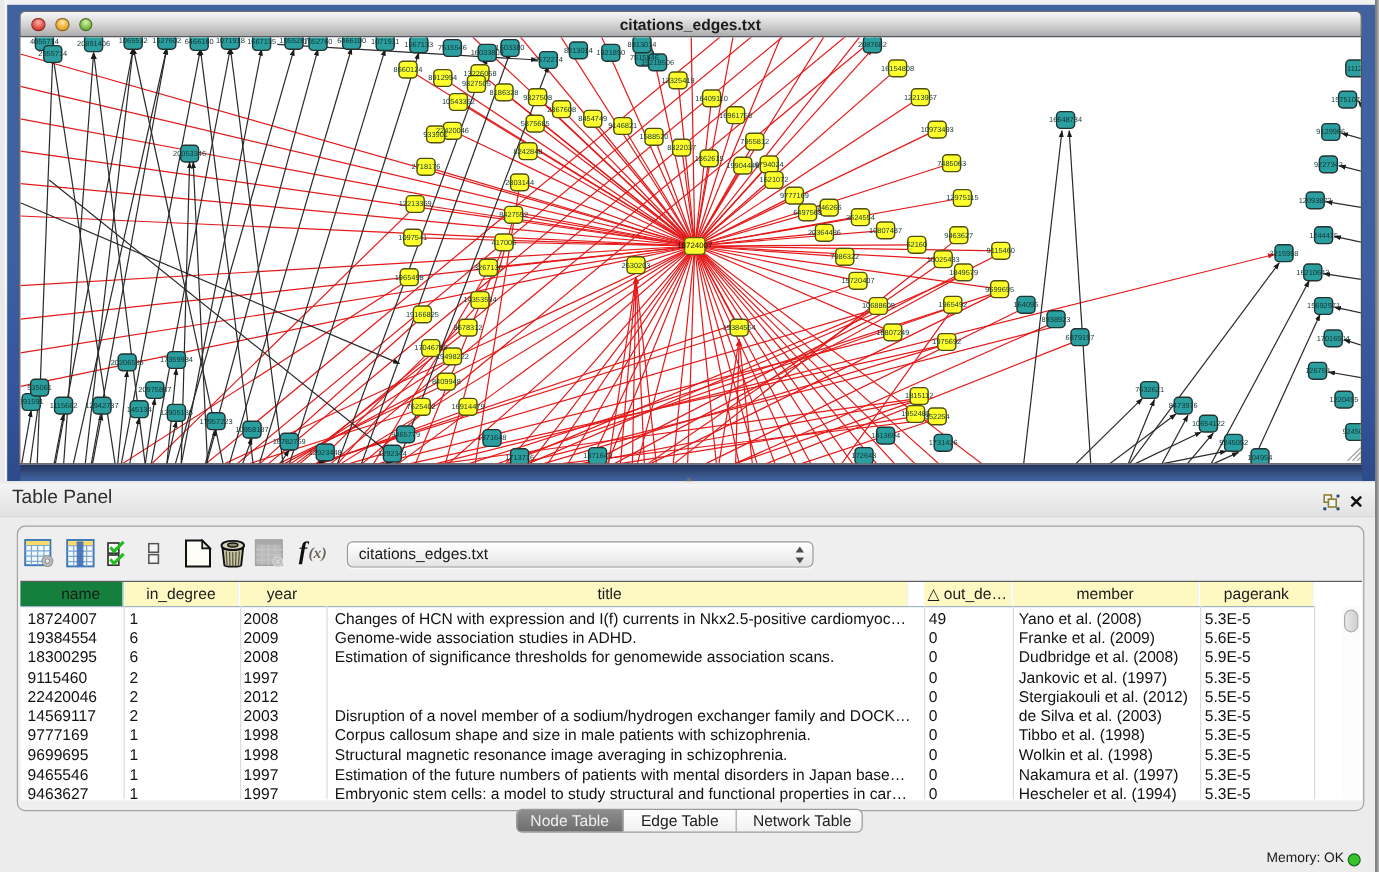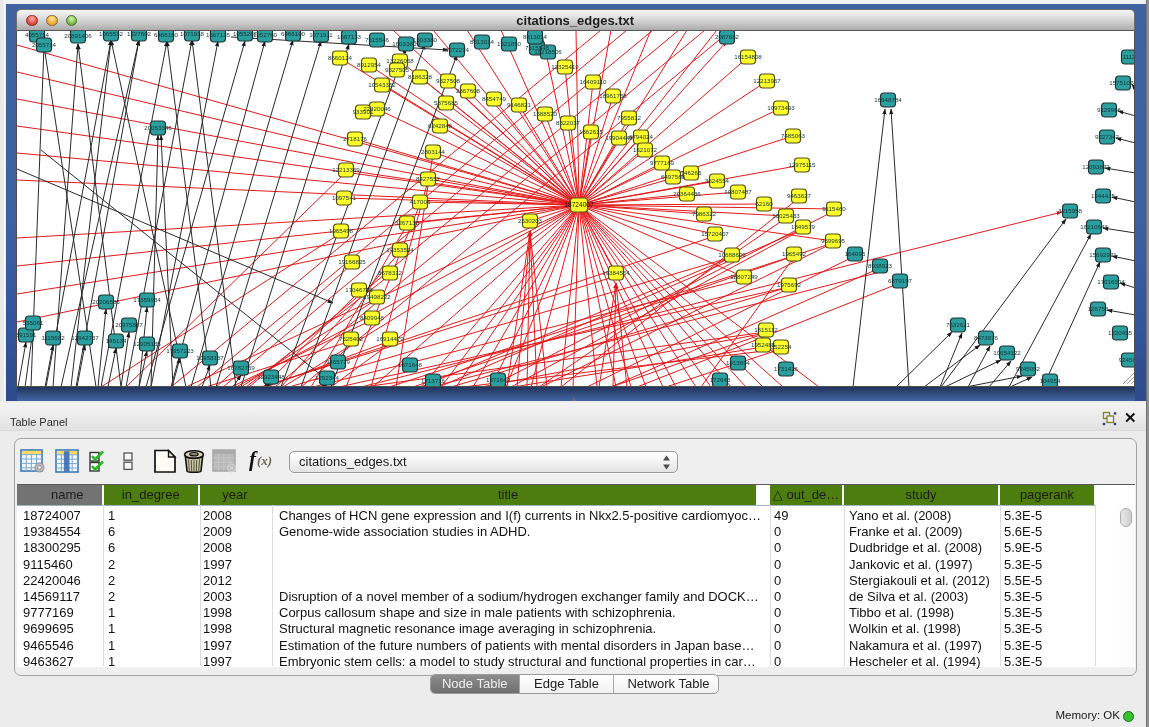--- a/index.html
+++ b/index.html
@@ -19,33 +19,33 @@
 #titlebar .t{position:absolute;left:0;right:0;top:2.5px;text-align:center;font-size:13px;font-weight:bold;color:#1c1c1c}
 .tl{position:absolute;top:4.5px;width:11.5px;height:11.5px;border-radius:50%}
 #tl1{left:9.5px;background:radial-gradient(circle at 50% 30%,#ffb2ae 0%,#ee6f66 40%,#d43b32 75%,#8e1d17 100%);border:1px solid #872d24}
 #tl2{left:29.5px;background:radial-gradient(circle at 50% 30%,#ffe9b0 0%,#f4c152 40%,#e0a32e 75%,#94641a 100%);border:1px solid #906420}
 #tl3{left:49px;background:radial-gradient(circle at 50% 30%,#d6f3b2 0%,#9ad165 40%,#6fae3b 75%,#3c6d1d 100%);border:1px solid #49712b}
 #canvas{left:15.5px;top:31px;width:1119.5px;height:355.5px;background:#fff;border:1px solid #4e4e4e;border-top:none;overflow:hidden}
 
 
 #panel{left:0;top:401px;width:1145.5px;height:326px;background:#ececec}
 #ptitle{left:0;top:402.5px;width:1145.5px;height:28px;background:linear-gradient(180deg,#f4f4f4,#e2e2e2);border-bottom:1px solid #dadada}
-#ptitle .t{position:absolute;left:10px;top:13px;font-size:11px;color:#2e2e2e}
+#ptitle .t{position:absolute;left:10px;top:3px;font-size:16px;color:#2e2e2e}
 #closex{left:1124px;top:409px;font-size:15px;font-weight:bold;color:#111}
 #container{left:14px;top:437.5px;width:1123px;height:238.5px;background:#efefef;border:1px solid #a2a2a2;border-radius:7px}
 
 
 .icon{position:absolute;top:449px}
 #combo{left:289px;top:450.5px;width:389px;height:22px;border:1px solid #9a9a9a;border-radius:5px;
  background:linear-gradient(180deg,#ffffff 0%,#f4f4f4 45%,#e4e4e4 100%);box-shadow:0 1px 1px rgba(255,255,255,.8)}
 #combo .t{position:absolute;left:9px;top:2.5px;font-size:13px;color:#1a1a1a}
 
 
 #tablewrap{left:17px;top:483.5px;width:1117.5px;height:183px;background:#fff;border-top:1px solid #5a5a5a;overflow:hidden}
-.th{position:absolute;top:484.5px;height:20.5px;background:#4d7c0f;border-right:1px solid #eef6fa;
+.th{position:absolute;top:484.5px;height:20.5px;background:#fef9c3;border-right:1px solid #eef6fa;
  font-size:13px;color:#1c1c1c;text-align:center;line-height:20.5px}
 .tr{position:absolute;left:17px;width:1117.5px;height:16.2px;line-height:16.2px;font-size:13px;color:#121212;white-space:nowrap}
 .c{position:absolute;top:0;overflow:hidden}
 .c0{left:6px;width:80px}.c1{left:91px;width:92px}.c2{left:186px;width:68px}
 .c3{left:262px;width:494px}.c4{left:757px;width:70px}.c5{left:832px;width:152px}
 .c6{left:987px;width:100px}
 .gl{position:absolute;top:505px;height:161px;width:1px;background:#dcdcdc}
 #hdrline{left:17px;top:504.7px;width:1078px;height:1px;background:#9fb6c2}
 #vscroll{left:1118.5px;top:505px;width:15px;height:161px;background:#fcfcfc}
 #vthumb{left:1119.5px;top:507.5px;width:12.5px;height:19px;background:linear-gradient(90deg,#e9e9e9,#cfcfcf);border:1px solid #ababab;border-radius:6px}
@@ -669,57 +669,58 @@
 </div>
 <div class="abs" id="combo">
     <div class="t">citations_edges.txt</div>
     <svg style="position:absolute;right:6px;top:3.5px" width="9" height="15" viewBox="0 0 9 15">
 <path d="M4.5 0.5 L8 5.5 L1 5.5 z" fill="#4d4d4d"></path>
 <path d="M4.5 14.5 L8 9.5 L1 9.5 z" fill="#4d4d4d"></path>
 </svg>
   </div>
 
 <div class="abs" id="tablewrap"></div>
-<div class="abs th" style="left:17px;width:85.5px;background:#737373;text-indent:16px">name</div>
+<div class="abs th" style="left:17px;width:85.5px;background:#15803d;text-indent:16px">name</div>
 <div class="abs th" style="left:103.5px;width:95.5px">in_degree</div>
 <div class="abs th" style="left:200px;width:71px">year</div>
 <div class="abs th" style="left:260px;width:497px">title</div>
 <div class="abs th" style="left:770px;width:73px">△&nbsp;out_de…</div>
-<div class="abs th" style="left:844px;width:155px">study</div>
+<div class="abs th" style="left:844px;width:155px">member</div>
 <div class="abs th" style="left:1000px;width:95px">pagerank</div>
 <div class="abs" id="hdrline"></div>
 <div class="abs gl" style="left:103px"></div>
 <div class="abs gl" style="left:199.5px"></div>
 <div class="abs gl" style="left:271.5px"></div>
 <div class="abs gl" style="left:769.5px"></div>
 <div class="abs gl" style="left:843.5px"></div>
 <div class="abs gl" style="left:999.5px"></div>
 <div class="abs gl" style="left:1095px"></div>
 <div class="tr" style="top:508.0px">
     <span class="c c0">18724007</span>
     <span class="c c1">1</span>
     <span class="c c2">2008</span>
-    <span class="c c3">Changes of HCN gene expression and I(f) currents in Nkx2.5-positive cardiomyoc…</span>
+    <span class="c c3">Changes of HCN with expression and I(f) currents in Nkx2.5-positive cardiomyoc…</span>
     <span class="c c4">49</span>
     <span class="c c5">Yano et al. (2008)</span>
     <span class="c c6">5.3E-5</span>
   </div>
 <div class="tr" style="top:524.2px">
     <span class="c c0">19384554</span>
     <span class="c c1">6</span>
     <span class="c c2">2009</span>
     <span class="c c3">Genome-wide association studies in ADHD.</span>
     <span class="c c4">0</span>
     <span class="c c5">Franke et al. (2009)</span>
     <span class="c c6">5.6E-5</span>
   </div>
 <div class="tr" style="top:540.4px">
     <span class="c c0">18300295</span>
     <span class="c c1">6</span>
     <span class="c c2">2008</span>
+    <span class="c c3">Estimation of significance thresholds for genomewide association scans.</span>
     <span class="c c4">0</span>
     <span class="c c5">Dudbridge et al. (2008)</span>
     <span class="c c6">5.9E-5</span>
   </div>
 <div class="tr" style="top:556.6px">
     <span class="c c0">9115460</span>
     <span class="c c1">2</span>
     <span class="c c2">1997</span>
     <span class="c c4">0</span>
     <span class="c c5">Jankovic et al. (1997)</span>

